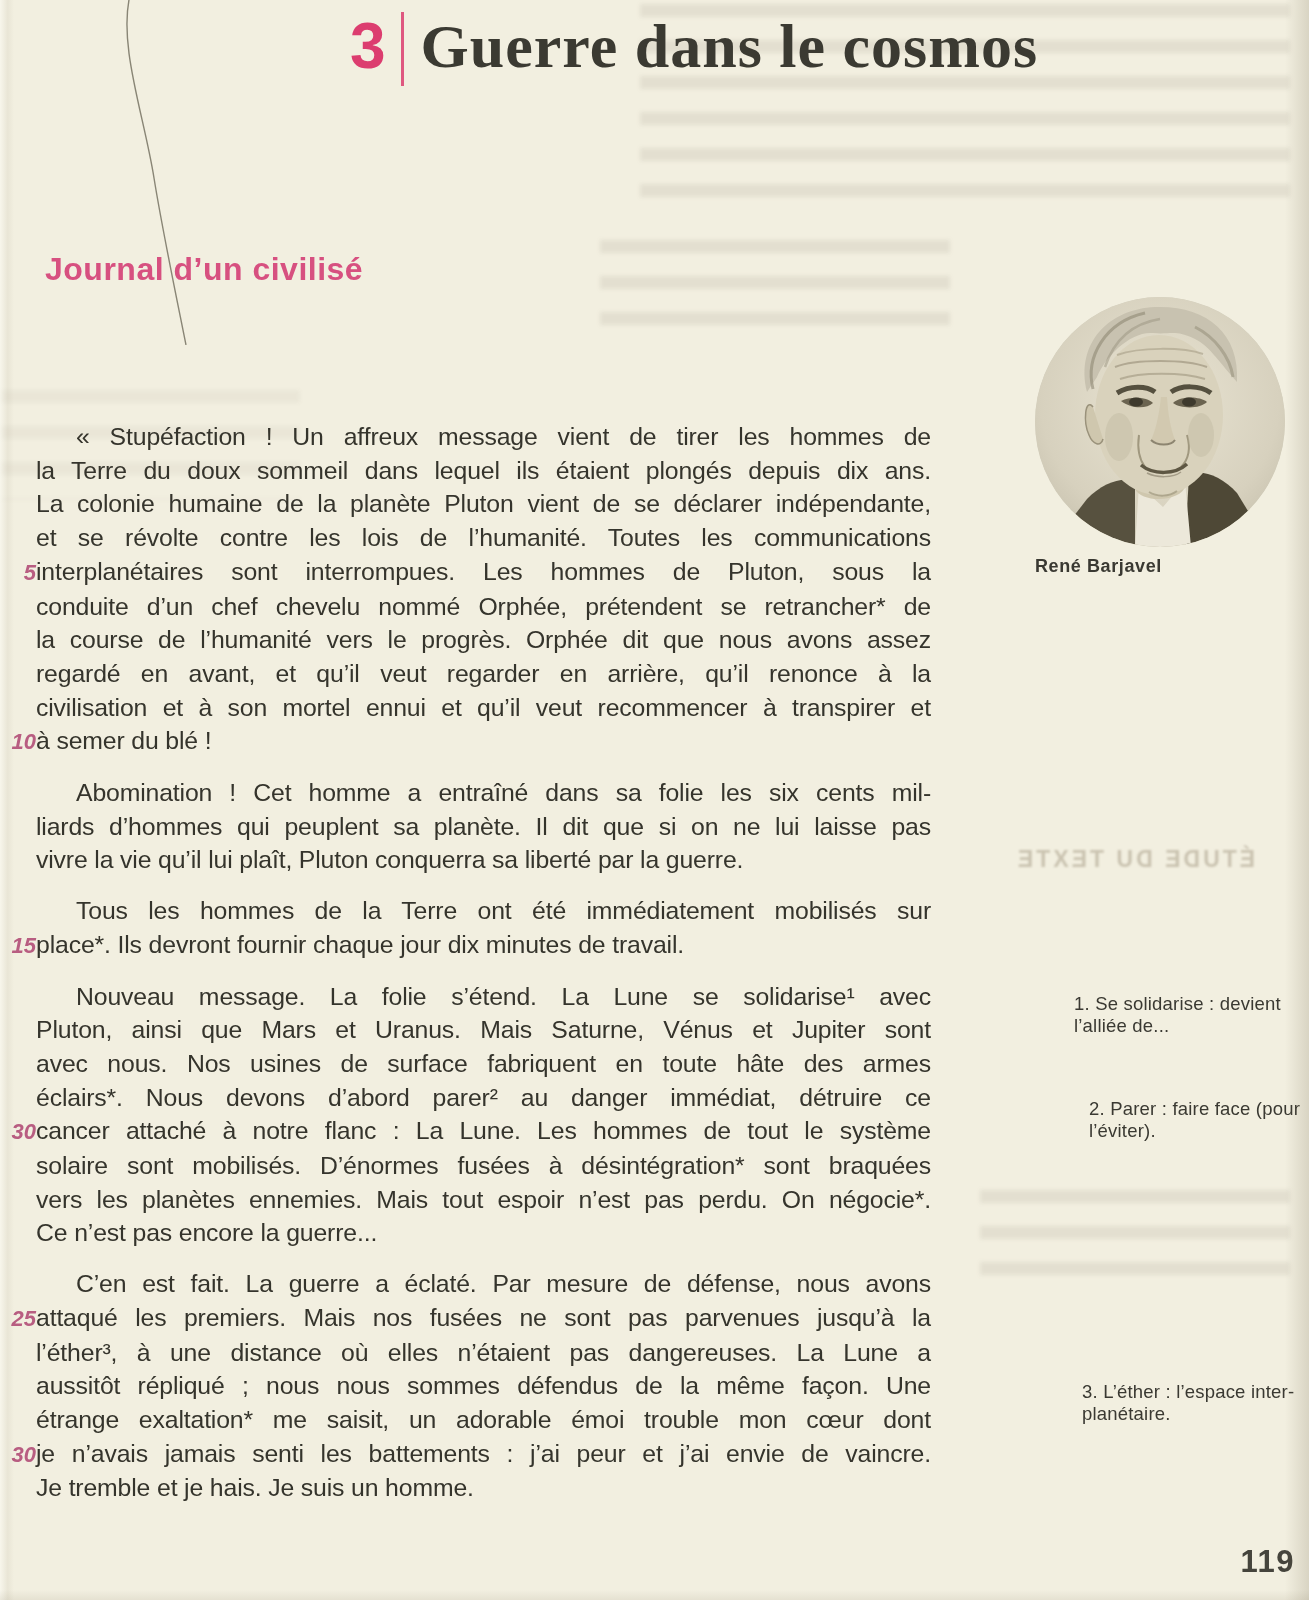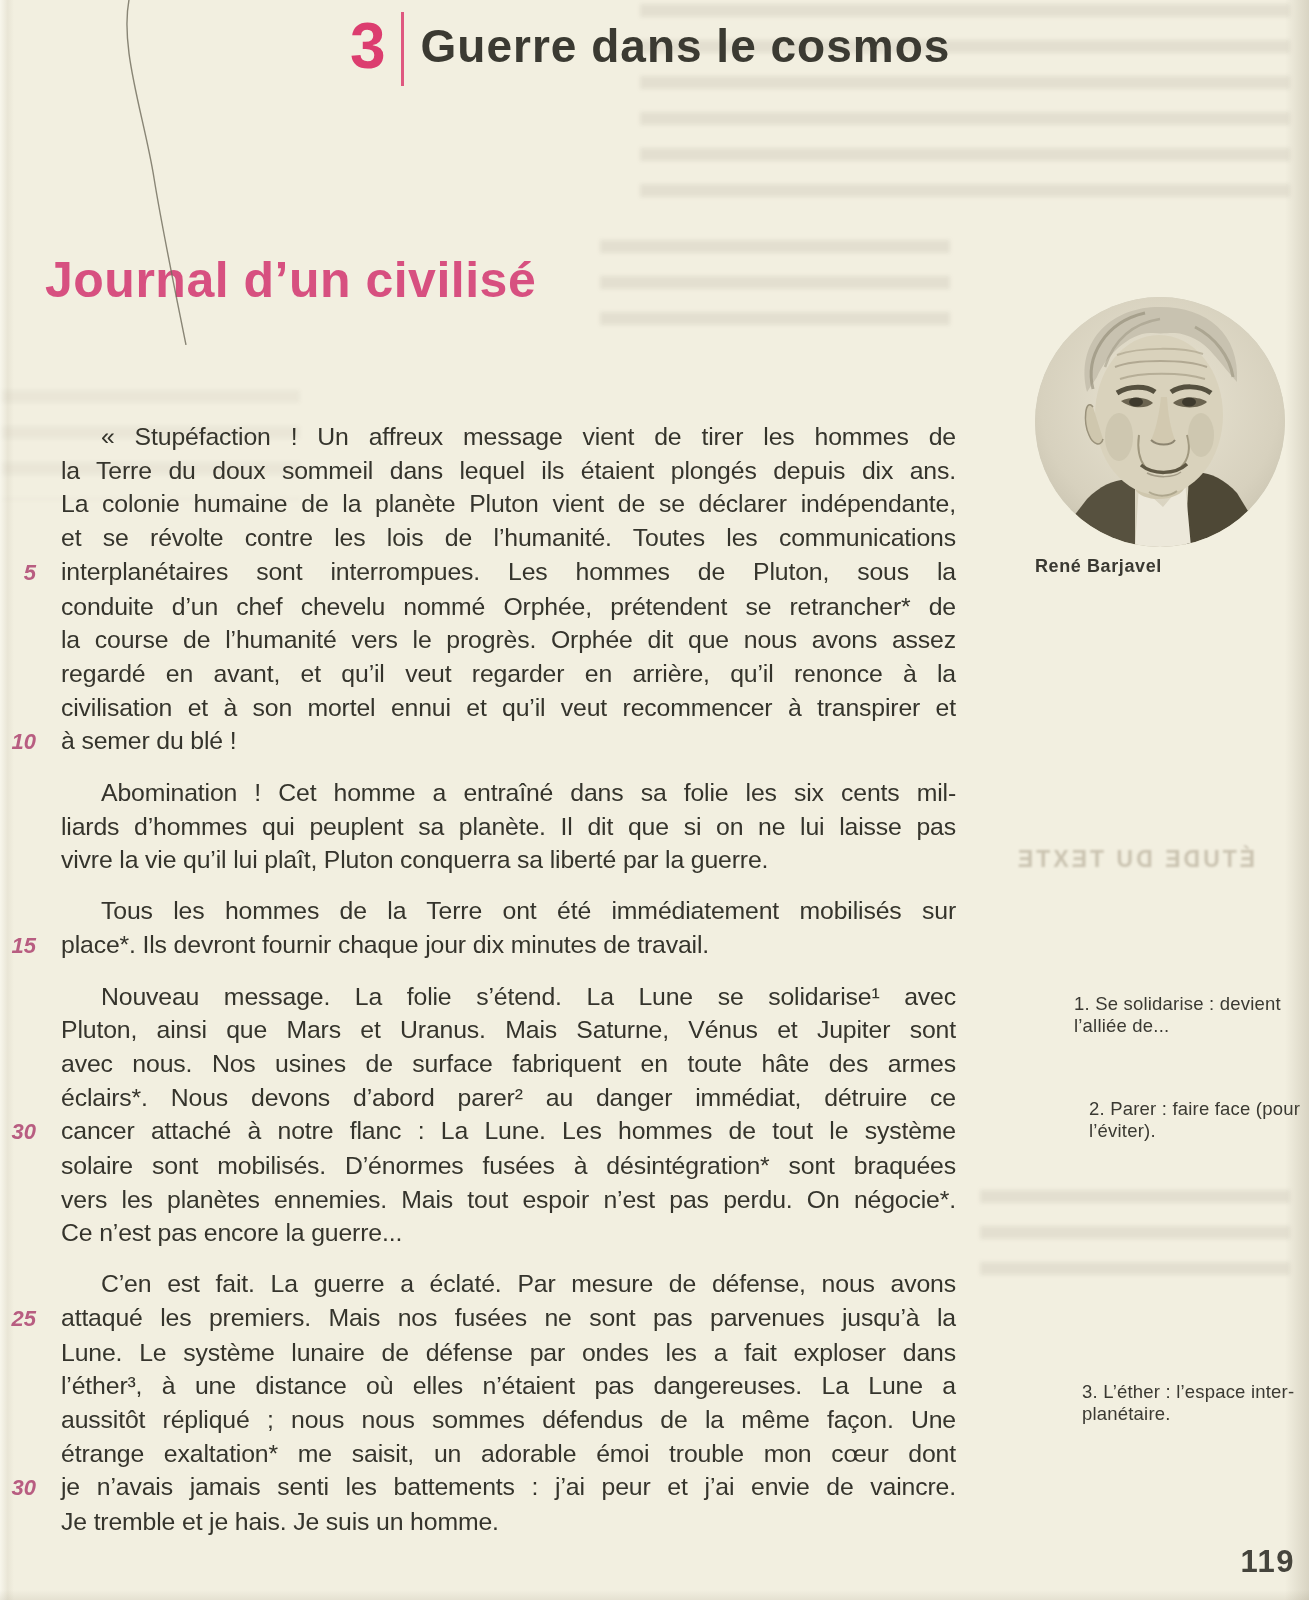--- a/index.html
+++ b/index.html
@@ -21,32 +21,32 @@
     background:repeating-linear-gradient(to bottom,rgba(105,95,75,.10) 0 13px,rgba(105,95,75,0) 13px 36px);}
   .ghost-text{
     position:absolute;z-index:1;pointer-events:none;left:980px;top:846px;width:310px;
     text-align:center;font-weight:bold;font-size:23px;letter-spacing:3px;
     color:rgba(125,110,85,.34);transform:scaleX(-1);filter:blur(1.2px);
   }
   
   .header{position:absolute;top:8px;left:350px;display:flex;align-items:flex-start;z-index:3;}
   .chap-num{color:var(--accent-pink,#dc3d6f);font-size:64px;font-weight:bold;line-height:76px;}
   .chap-bar{width:3px;height:74px;background:var(--accent-pink,#dc3d6f);margin:4px 17px 0 15px;opacity:.85;}
-  .chap-title{font-size:46px;font-weight:bold;color:var(--title-text,#3b3a32);line-height:76px;
-    letter-spacing:1px;white-space:nowrap;}
+  .chap-title{font-size:62px;font-weight:bold;color:var(--title-text,#3b3a32);line-height:76px;
+    letter-spacing:1px;white-space:nowrap;font-family:Liberation Serif, serif;}
   
   .section-title{position:absolute;top:251px;left:45px;z-index:3;
-    font-size:50px;font-weight:bold;color:var(--heading-pink,#d75080);letter-spacing:.5px;}
+    font-size:32px;font-weight:bold;color:var(--heading-pink,#d75080);letter-spacing:.5px;}
   
   .text-col{position:absolute;left:6px;top:420px;width:941px;z-index:3;}
   .para + .para{margin-top:17px;}
   .line-row{display:flex;align-items:baseline;}
   .line-num{flex:none;width:30px;text-align:right;font-style:italic;font-weight:bold;
     color:var(--line-number-pink,#b85d81);font-size:22px;line-height:33.7px;}
-  .line-text{flex:none;margin-left:25px;width:895px;
+  .line-text{flex:none;margin-left:0;width:895px;
     font-size:24.8px;line-height:33.7px;color:var(--body-text,#35342c);
     letter-spacing:-0.15px;white-space:nowrap;
     text-align:justify;text-align-last:justify;}
   .line-text.end{text-align-last:left;}
   .line-text.indent{text-indent:40px;}
   
   .portrait{position:absolute;left:1035px;top:297px;width:250px;height:250px;z-index:3;
     border-radius:50%;overflow:hidden;box-shadow:0 0 0 1px rgba(120,110,85,.25) inset;}
   .portrait-caption{position:absolute;left:1035px;top:556px;width:250px;z-index:3;
     font-weight:bold;font-size:18px;letter-spacing:.6px;color:var(--note-text,#3a3932);}
@@ -186,24 +186,20 @@
   </div>
       </div>
       <div class="para">
         <div class="line-row">
     <span class="line-num"></span>
     <span class="line-text indent">C’en est fait. La guerre a éclaté. Par mesure de défense, nous avons</span>
   </div>
         <div class="line-row">
     <span class="line-num">25</span>
     <span class="line-text">attaqué les premiers. Mais nos fusées ne sont pas parvenues jusqu’à la</span>
-  </div>
-        <div class="line-row">
-    <span class="line-num"></span>
-    <span class="line-text">Lune. Le système lunaire de défense par ondes les a fait exploser dans</span>
   </div>
         <div class="line-row">
     <span class="line-num"></span>
     <span class="line-text">l’éther³, à une distance où elles n’étaient pas dangereuses. La Lune a</span>
   </div>
         <div class="line-row">
     <span class="line-num"></span>
     <span class="line-text">aussitôt répliqué ; nous nous sommes défendus de la même façon. Une</span>
   </div>
         <div class="line-row">

